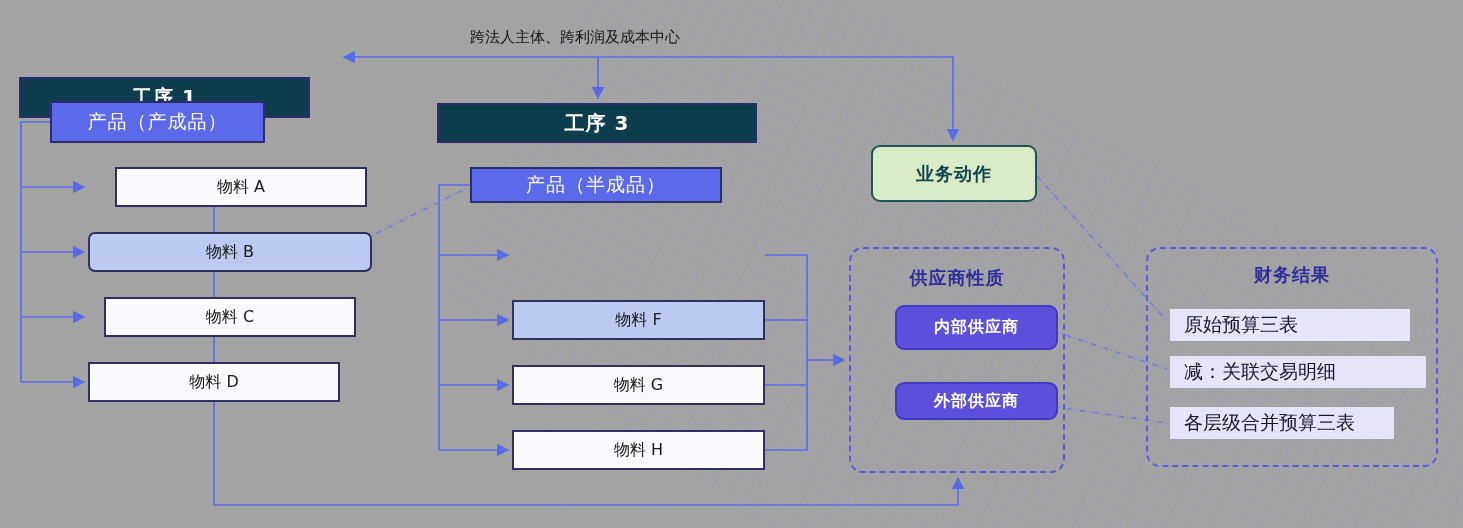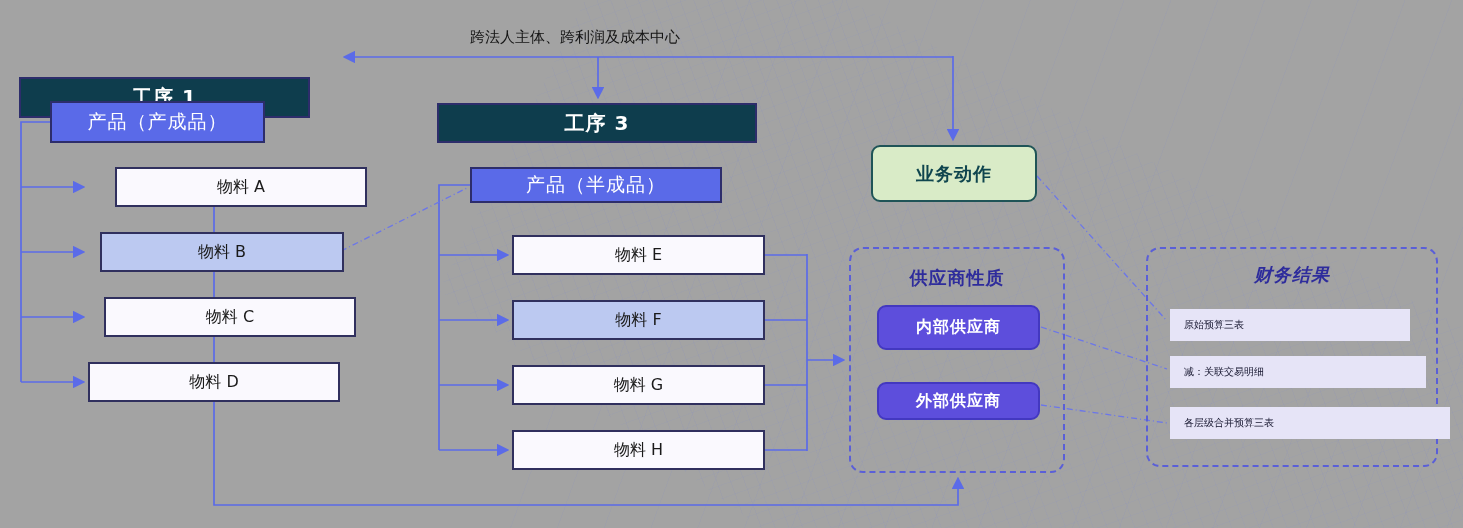--- a/index.html
+++ b/index.html
@@ -43,24 +43,24 @@
   }
   .dashed{
     position:absolute;border:2px dashed #5A5FD8;border-radius:14px;box-sizing:border-box;
   }
   .section-title{
     position:absolute;width:100%;text-align:center;color:#2E2C9C;
     font-size:18px;font-weight:bold;letter-spacing:1px;
   }
   .pill{
     background:#5D4EDC;border:2px solid #4338C0;border-radius:9px;color:#ffffff;
-    font-size:16px;font-weight:bold;letter-spacing:1px;
+    font-size:16px;font-weight:bold;letter-spacing:1px;margin-left:18px;
   }
   .bar{
-    background:#E6E4F7;color:#15152E;font-size:10px;justify-content:flex-start;
+    background:#E6E4F7;color:#15152E;font-size:19px;justify-content:flex-start;
     padding-left:14px;
   }
   .note{
     position:absolute;color:#141414;font-size:15px;white-space:nowrap;
   }
 </style>
 </head>
 <body>
 
 <div id="canvas">
@@ -110,38 +110,37 @@
       <path d="M1041,327 L1167,369"></path>
       <path d="M1041,405 L1167,423"></path>
     </g>
   </svg>
 
   <div class="note" style="left:470px;top:28px;">跨法人主体、跨利润及成本中心</div>
 
   <div class="box proc" style="left:19px;top:37px;width:291px;height:41px;margin-top:40px;">工序 1</div>
   <div class="box prod" style="left:50px;top:101px;width:215px;height:42px;">产品（产成品）</div>
   <div class="box mat" style="left:88px;top:167px;width:252px;height:40px;margin-left:27px;">物料 A</div>
-  <div class="box mat hl" style="left:100px;top:232px;width:244px;height:40px;">物料 B</div>
+  <div class="box mat hl" style="left:88px;top:232px;width:284px;height:40px;border-radius:7px;">物料 B</div>
   <div class="box mat" style="left:104px;top:297px;width:252px;height:40px;">物料 C</div>
   <div class="box mat" style="left:88px;top:362px;width:252px;height:40px;">物料 D</div>
 
   <div class="box proc" style="left:437px;top:103px;width:320px;height:40px;">工序 3</div>
   <div class="box prod" style="left:470px;top:167px;width:252px;height:36px;">产品（半成品）</div>
-  <div class="box mat" style="left:512px;top:235px;width:253px;height:40px;">物料 E</div>
   <div class="box mat hl" style="left:512px;top:300px;width:253px;height:40px;">物料 F</div>
   <div class="box mat" style="left:512px;top:365px;width:253px;height:40px;">物料 G</div>
   <div class="box biz" style="left:871px;top:145px;width:166px;height:57px;">业务动作</div>
 
   <div class="box mat" style="left:512px;top:430px;width:253px;height:40px;">物料 H</div>
 
   <div class="dashed" style="left:849px;top:247px;width:216px;height:226px;">
     <div class="section-title" style="top:17px;">供应商性质</div>
     <div class="box pill" style="left:26px;top:56px;width:163px;height:45px;">内部供应商</div>
     <div class="box pill" style="left:26px;top:133px;width:163px;height:38px;">外部供应商</div>
   </div>
 
   <div class="dashed" style="left:1146px;top:247px;width:292px;height:220px;">
-    <div class="section-title" style="top:14px;font-style:italic;">财务结果</div>
+    <div class="section-title" style="top:14px;">财务结果</div>
     <div class="box bar" style="left:22px;top:60px;width:240px;height:32px;">原始预算三表</div>
     <div class="box bar" style="left:22px;top:107px;width:256px;height:32px;">减：关联交易明细</div>
-    <div class="box bar" style="left:22px;top:158px;width:280px;height:32px;">各层级合并预算三表</div>
+    <div class="box bar" style="left:22px;top:158px;width:224px;height:32px;">各层级合并预算三表</div>
   </div>
 </div>
 
 </body></html>

